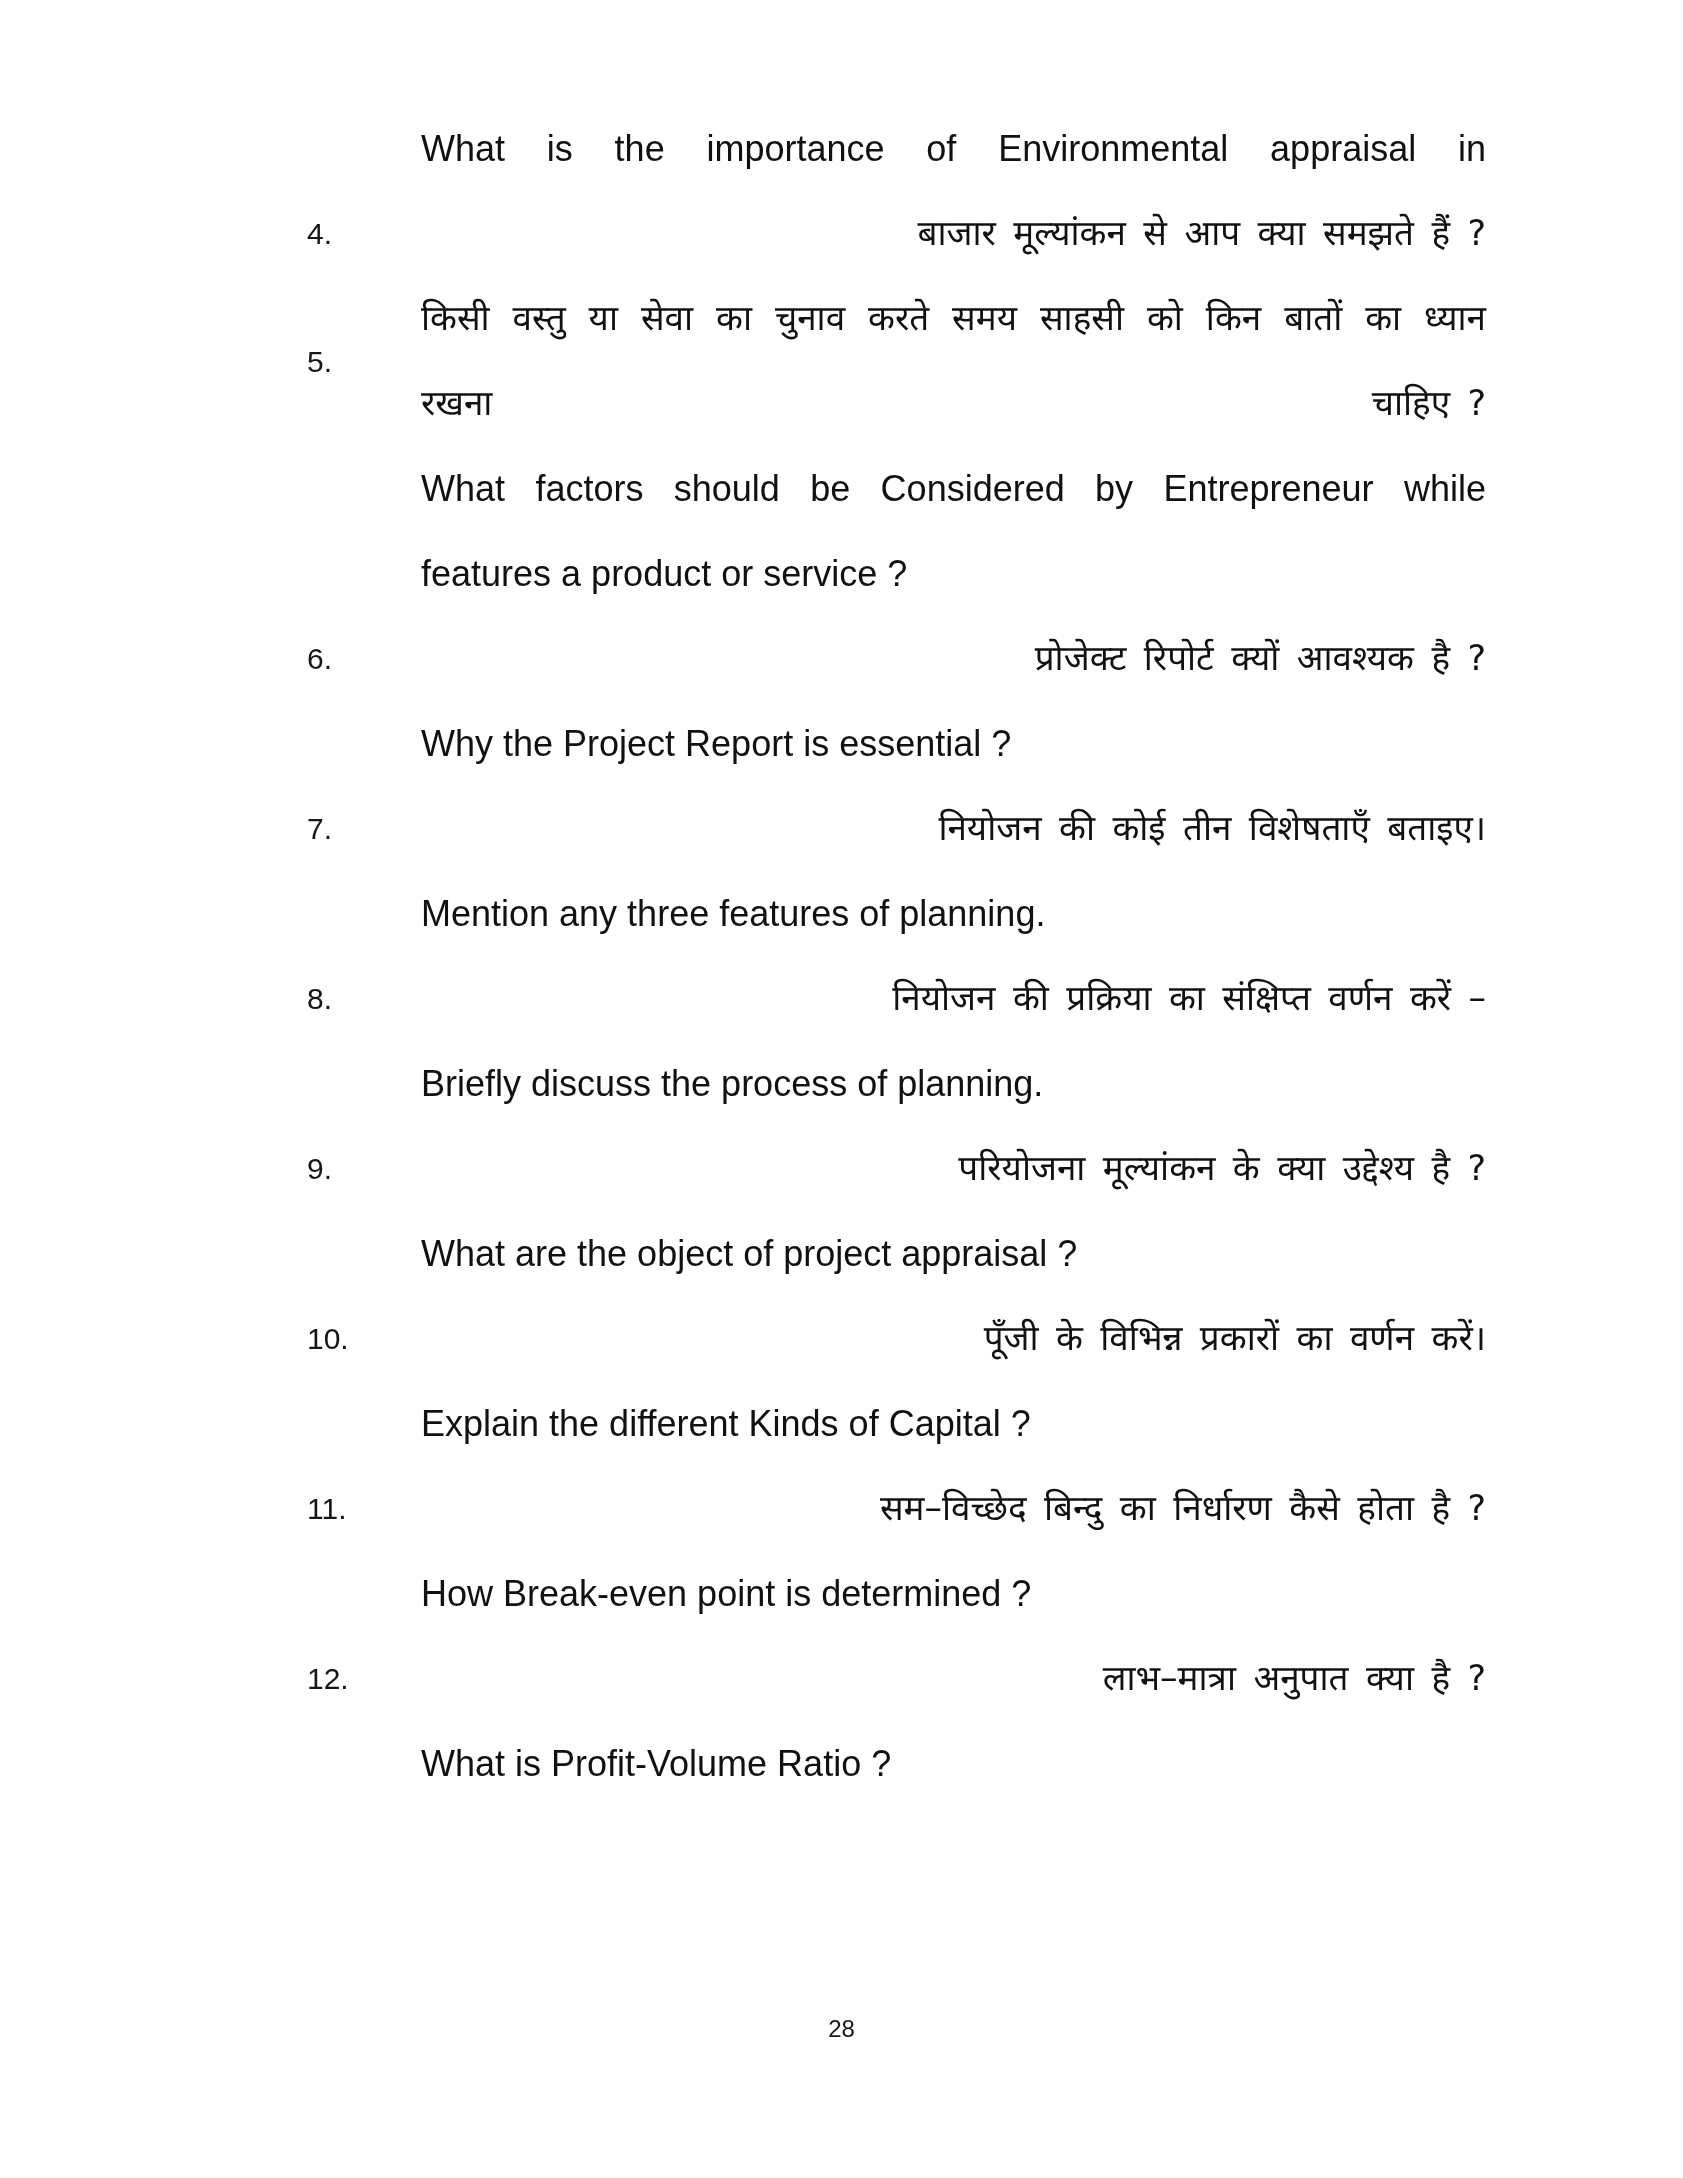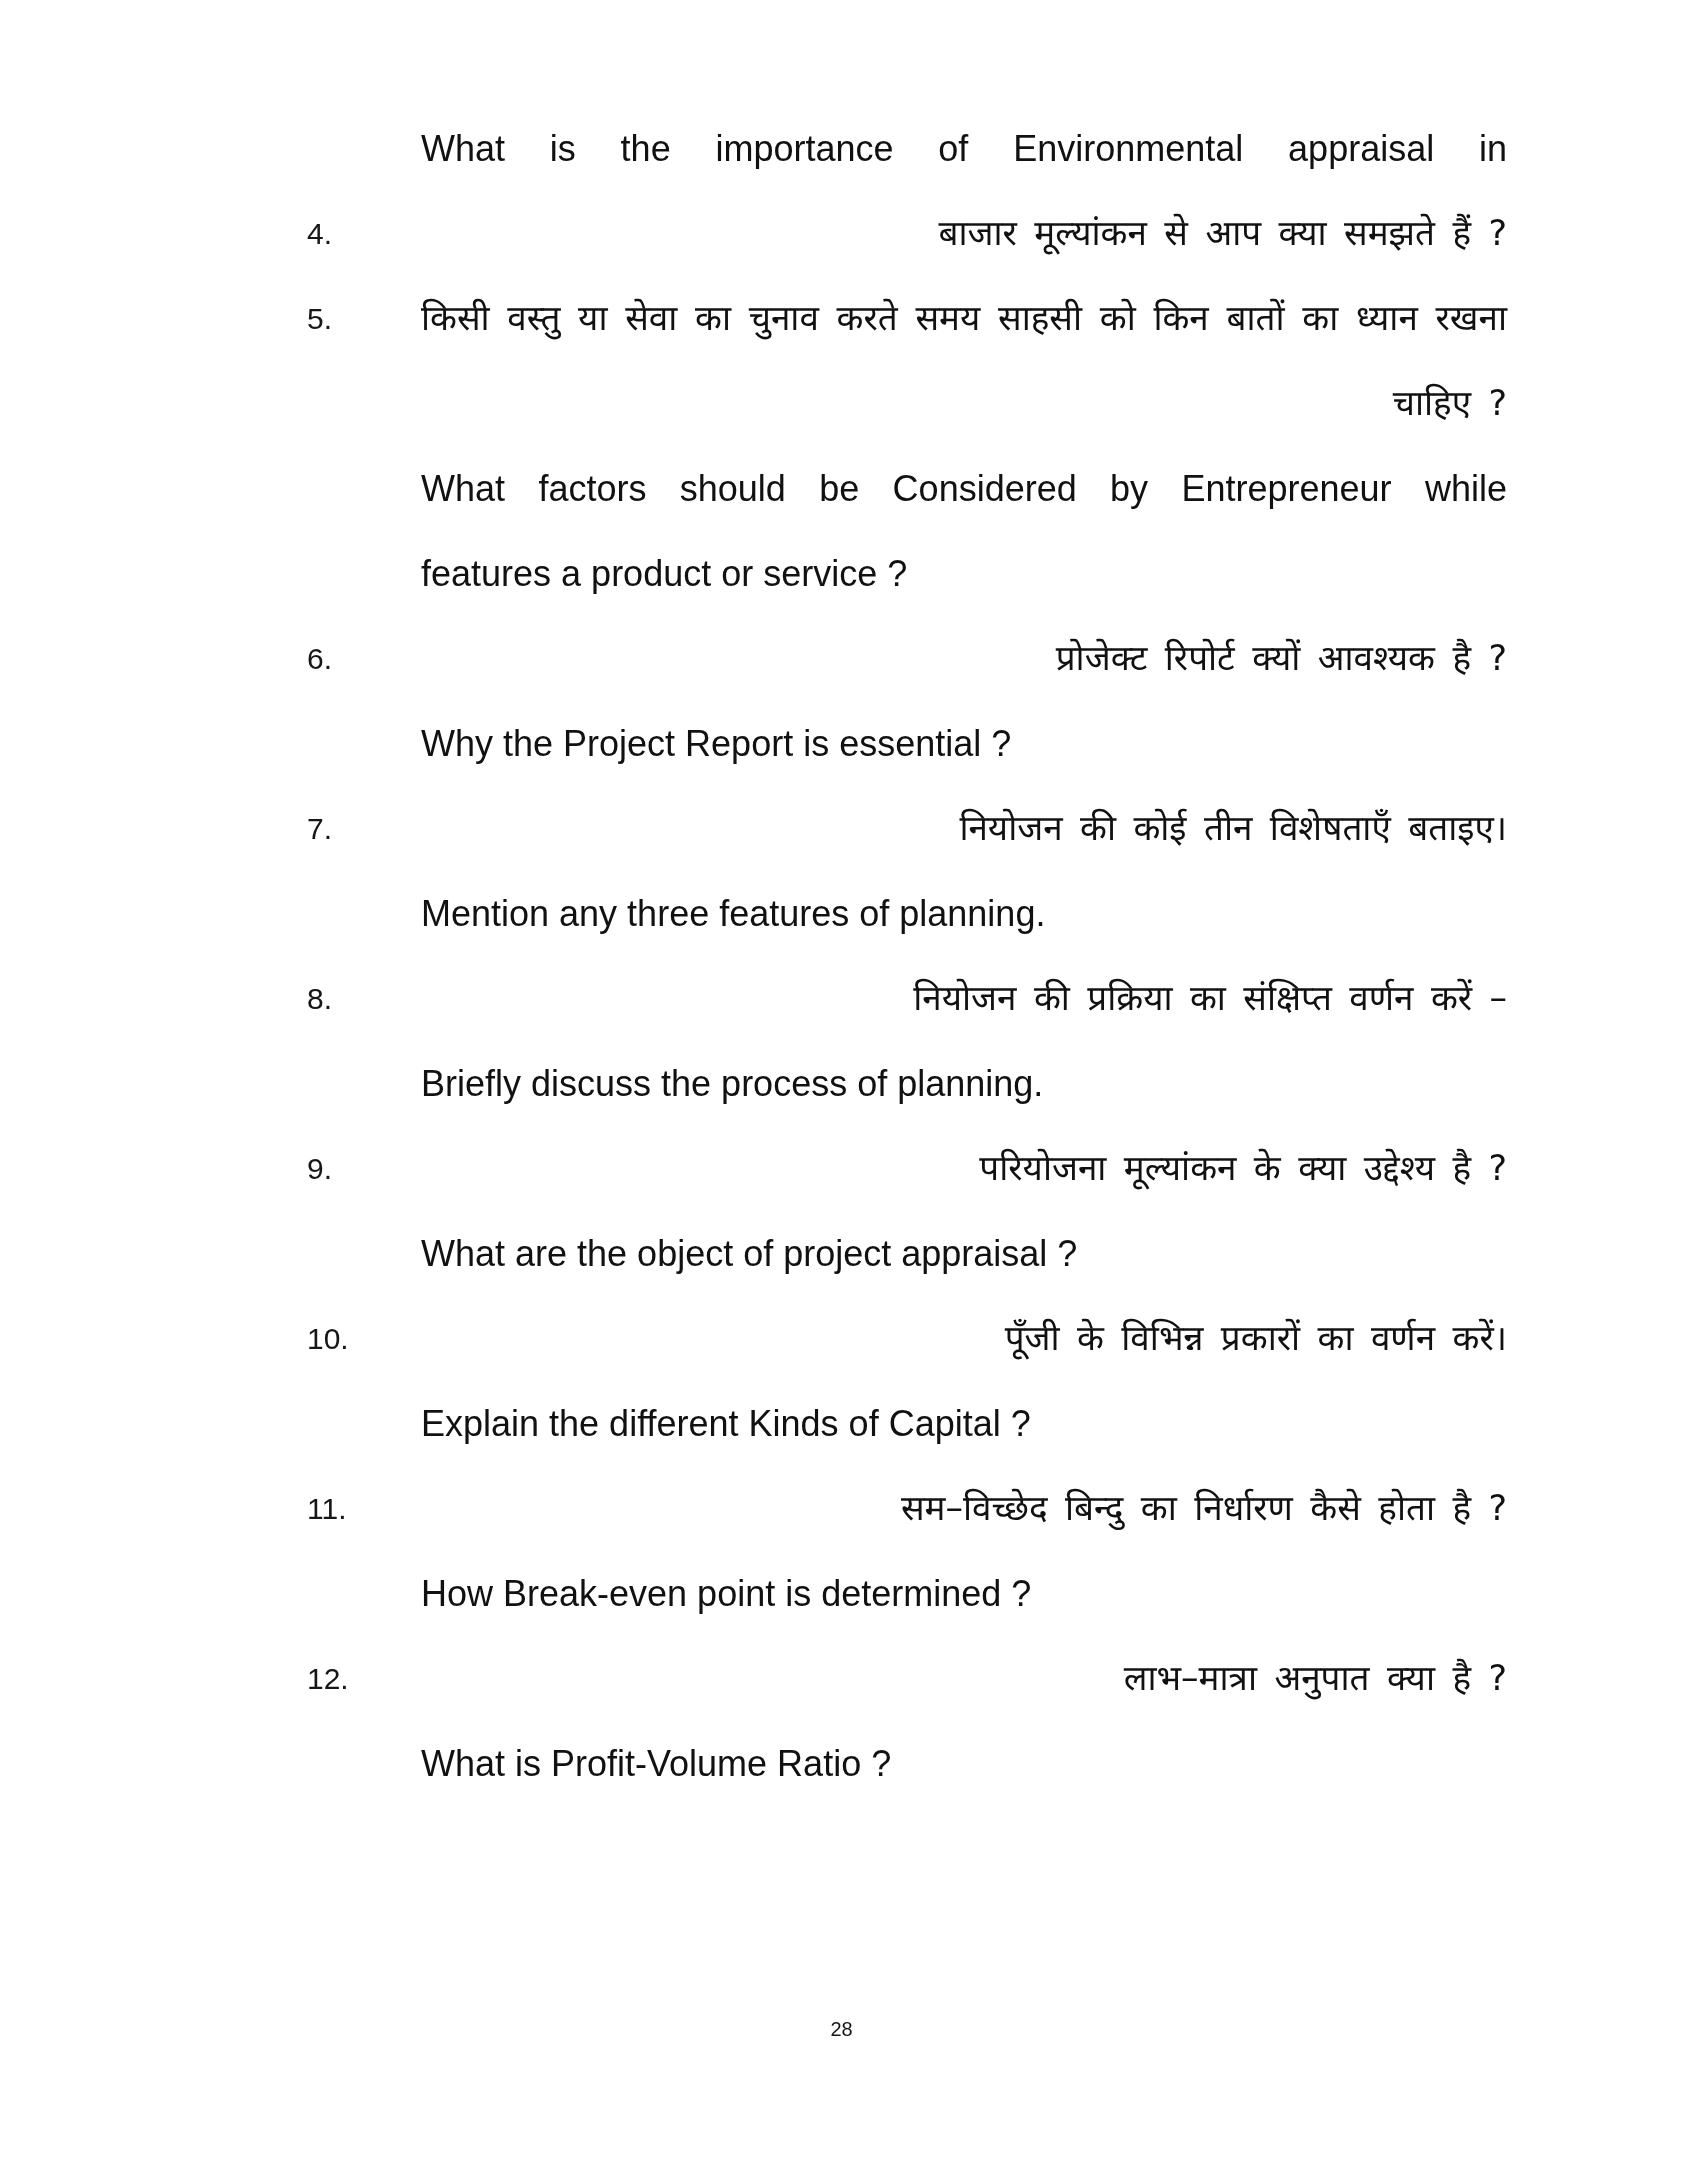--- a/index.html
+++ b/index.html
@@ -13,21 +13,21 @@
     height: 2178px;
     background: #ffffff;
     color: #111111;
     font-family: "Liberation Sans", sans-serif;
     overflow: hidden;
   }
   .content {
     position: absolute;
     left: 307px;
     top: 106px;
-    right: 176px;
+    right: 197px;
   }
   .row {
     display: grid;
     grid-template-columns: 114px 1fr;
     height: 85px;
     align-items: center;
   }
   .num {
     font-size: 30px;
     line-height: 85px;
@@ -55,21 +55,21 @@
     white-space: normal;
     text-align: justify;
     text-align-last: justify;
   }
   .page-number {
     position: absolute;
     top: 2010px;
     left: 0;
     right: 0;
     text-align: center;
-    font-size: 20px;
+    font-size: 24px;
     line-height: 38px;
     color: #161616;
     font-family: "Liberation Sans", sans-serif;
   }
 </style>
 </head>
 <body>
 
 <div class="page">
   <div class="content" id="rows-container">

